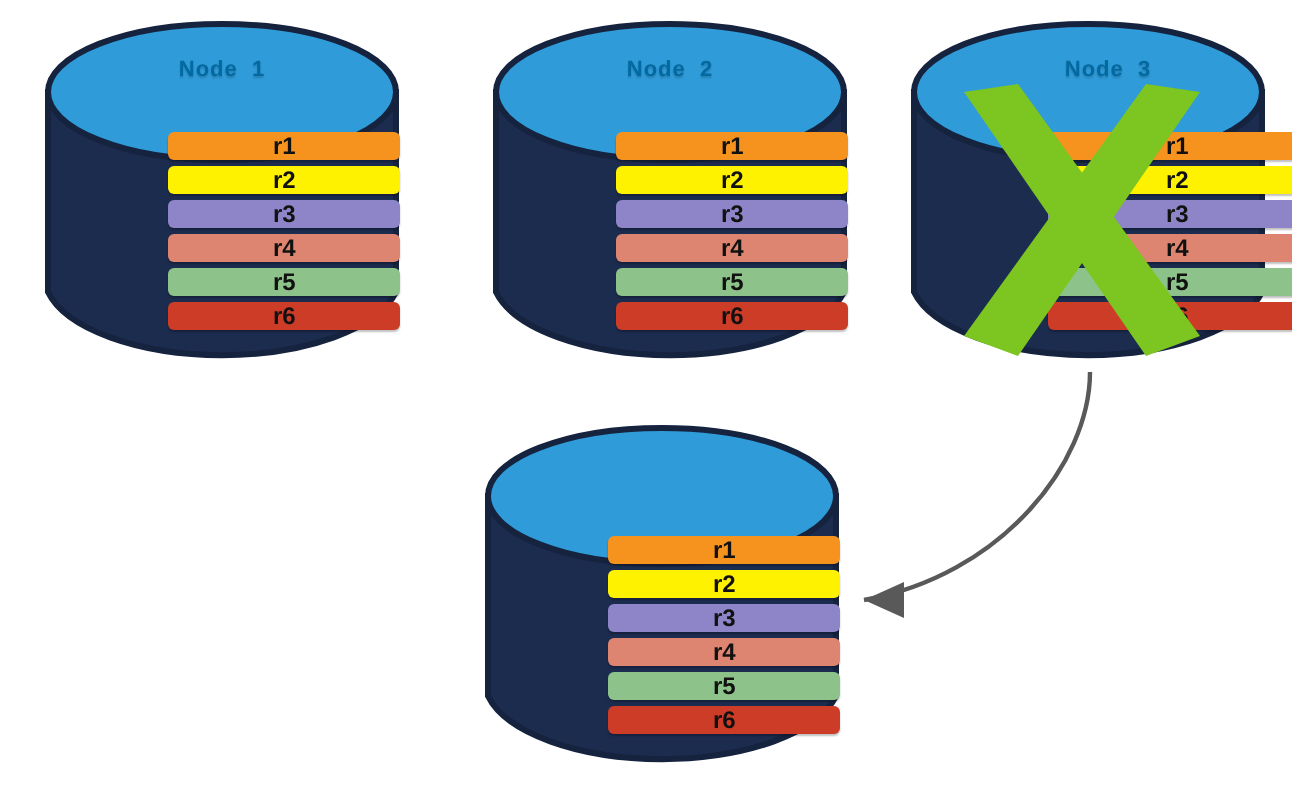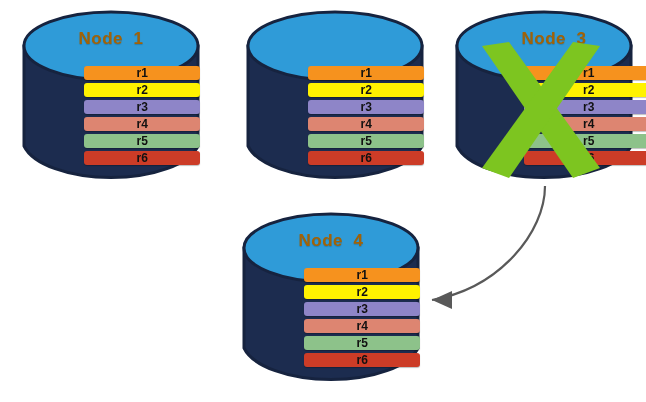--- a/index.html
+++ b/index.html
@@ -29,23 +29,23 @@
   .node-svg {
     position: absolute;
     left: 0; top: 0;
     overflow: visible;
   }
   .node-title {
     position: absolute;
     left: 0;
     width: 100%;
     text-align: center;
-    color: #a16207;
+    color: #0369a1;
     font-weight: bold;
-    font-size: 17px;
+    font-size: 11px;
     letter-spacing: 0.5px;
     white-space: pre;
     text-shadow: 0 1px 1px rgba(0,0,0,0.18);
     pointer-events: none;
   }
   .rows {
     position: absolute;
     left: 0;
     width: 100%;
     display: flex;
@@ -100,20 +100,21 @@
         <div class="row-bar" style="background: rgb(141, 194, 138);">r5</div>
         <div class="row-bar" style="background: rgb(204, 60, 39);">r6</div>
       </div>
   </div>
 
   <div class="node" style="left: 246px; top: 6px; width: 178px; height: 180px;">
     <svg class="node-svg" viewBox="0 0 178 180" width="178" height="180" preserveAspectRatio="none">
       <path d="M2,40 L2,140 A89,40 0 0 0 176,140 L176,40 Z" fill="#1C2C4F" stroke="#16233F" stroke-width="3"></path>
       <ellipse cx="89" cy="40" rx="87" ry="34" fill="#2F9BD8" stroke="#16233F" stroke-width="3"></ellipse>
     </svg>
+    <div class="node-title" style="top: 23px;">Node  2</div>
     <div class="rows" style="top: 60px;">
         <div class="row-bar" style="background: rgb(246, 146, 30);">r1</div>
         <div class="row-bar" style="background: rgb(255, 242, 0);">r2</div>
         <div class="row-bar" style="background: rgb(142, 133, 200);">r3</div>
         <div class="row-bar" style="background: rgb(221, 133, 113);">r4</div>
         <div class="row-bar" style="background: rgb(141, 194, 138);">r5</div>
         <div class="row-bar" style="background: rgb(204, 60, 39);">r6</div>
       </div>
   </div>
 
@@ -135,21 +136,20 @@
       <polygon points="6,4 33,0 124,126 97,136" fill="#7DC520"></polygon>
       <polygon points="124,4 97,0 6,126 33,136" fill="#7DC520"></polygon>
     </svg>
   </div>
 
   <div class="node" style="left: 242px; top: 208px; width: 178px; height: 180px;">
     <svg class="node-svg" viewBox="0 0 178 180" width="178" height="180" preserveAspectRatio="none">
       <path d="M2,40 L2,140 A89,40 0 0 0 176,140 L176,40 Z" fill="#1C2C4F" stroke="#16233F" stroke-width="3"></path>
       <ellipse cx="89" cy="40" rx="87" ry="34" fill="#2F9BD8" stroke="#16233F" stroke-width="3"></ellipse>
     </svg>
-    <div class="node-title" style="top: 23px;">Node  4</div>
     <div class="rows" style="top: 60px;">
         <div class="row-bar" style="background: rgb(246, 146, 30);">r1</div>
         <div class="row-bar" style="background: rgb(255, 242, 0);">r2</div>
         <div class="row-bar" style="background: rgb(142, 133, 200);">r3</div>
         <div class="row-bar" style="background: rgb(221, 133, 113);">r4</div>
         <div class="row-bar" style="background: rgb(141, 194, 138);">r5</div>
         <div class="row-bar" style="background: rgb(204, 60, 39);">r6</div>
       </div>
   </div>
 

